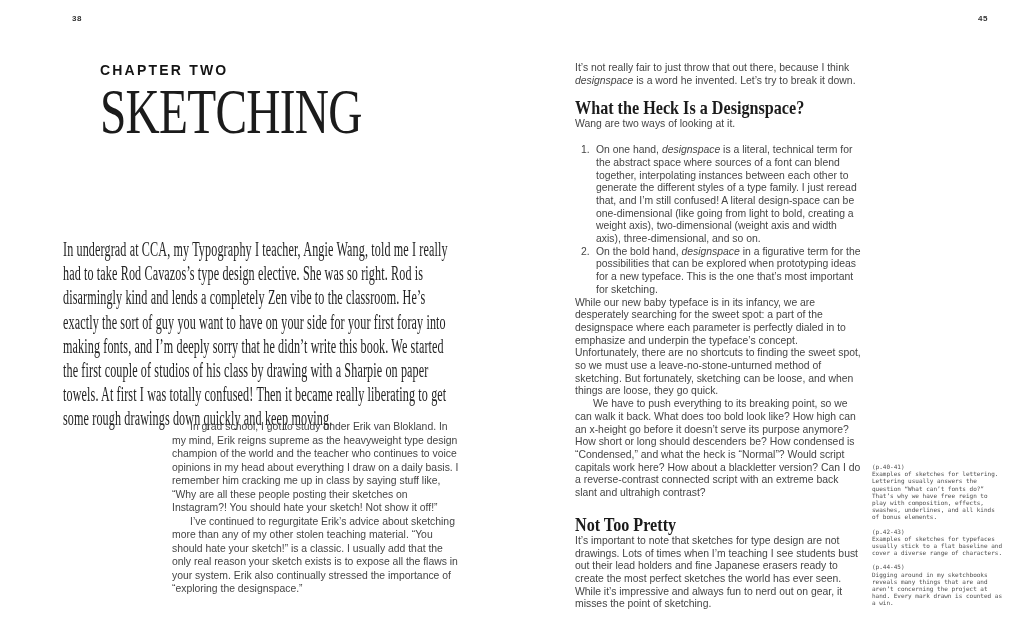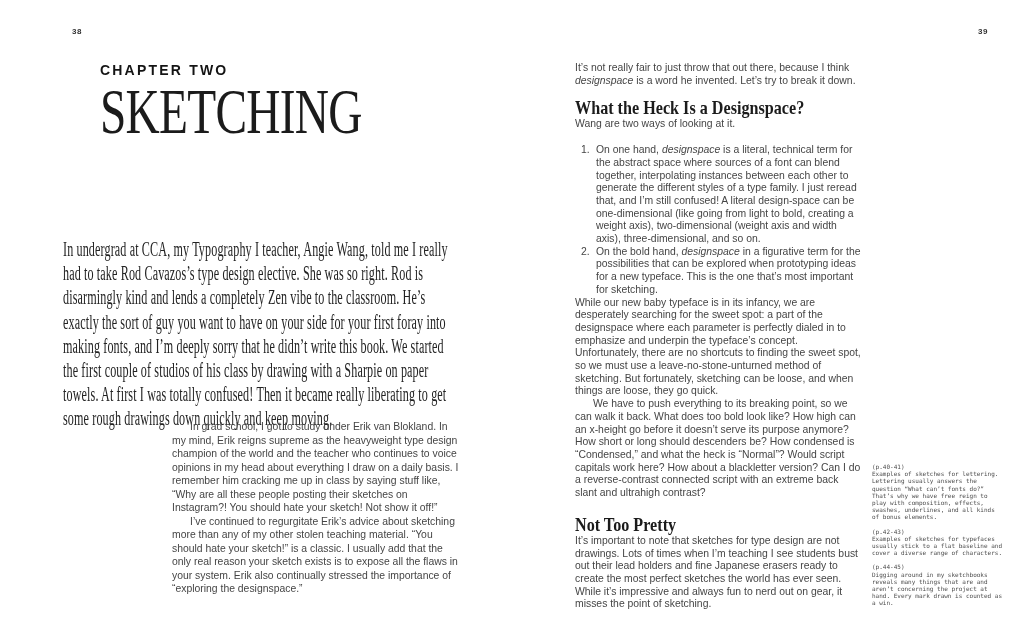--- a/index.html
+++ b/index.html
@@ -5,21 +5,21 @@
   html, body { margin: 0; padding: 0; }
   body {
     width: 1024px; height: 640px; position: relative;
     background: #ffffff; overflow: hidden;
     font-family: "Liberation Sans", sans-serif;
     color: #414141;
     -webkit-font-smoothing: antialiased;
   }
 
   .page-num {
-    position: absolute; top: 27px;
+    position: absolute; top: 14px;
     font-size: 8px; font-weight: bold; letter-spacing: 0.5px; color: #333; padding-left: 44px;
   }
   #pn-left  { left: 28px; }
   #pn-right { right: 36px; }
 
   
   .chapter-block { position: absolute; left: 100px; top: 62px; }
   .chapter-label {
     font-size: 14px; font-weight: bold; letter-spacing: 2.2px; color: #141414;
   }
@@ -77,21 +77,21 @@
     font-family: "DejaVu Sans Mono", monospace;
     font-size: 6px; line-height: 7.2px; color: #4d4d4d;
   }
   .margin-note { margin-bottom: 7px; }
   .margin-note .ref { display: block; }
 </style>
 </head>
 <body>
 
 <div id="pn-left" class="page-num">38</div>
-<div id="pn-right" class="page-num">39</div>
+<div id="pn-right" class="page-num">45</div>
 
 <div class="chapter-block">
   <div class="chapter-label">CHAPTER TWO</div>
   <div class="chapter-title">SKETCHING</div>
 </div>
 
 <div class="intro">In undergrad at CCA, my Typography I teacher, Angie Wang, told me I really had to take Rod Cavazos’s type design elective. She was so right. Rod is disarmingly kind and lends a completely Zen vibe to the classroom. He’s exactly the sort of guy you want to have on your side for your first foray into making fonts, and I’m deeply sorry that he didn’t write this book. We started the first couple of studios of his class by drawing with a Sharpie on paper towels. At first I was totally confused! Then it became really liberating to get some rough drawings down quickly and keep moving.</div>
 
 <div class="grad-block">
   <p>In grad school, I got to study under Erik van Blokland. In my mind, Erik reigns supreme as the heavyweight type design champion of the world and the teacher who continues to voice opinions in my head about everything I draw on a daily basis. I remember him cracking me up in class by saying stuff like, “Why are all these people posting their sketches on Instagram?! You should hate your sketch! Not show it off!”</p>

